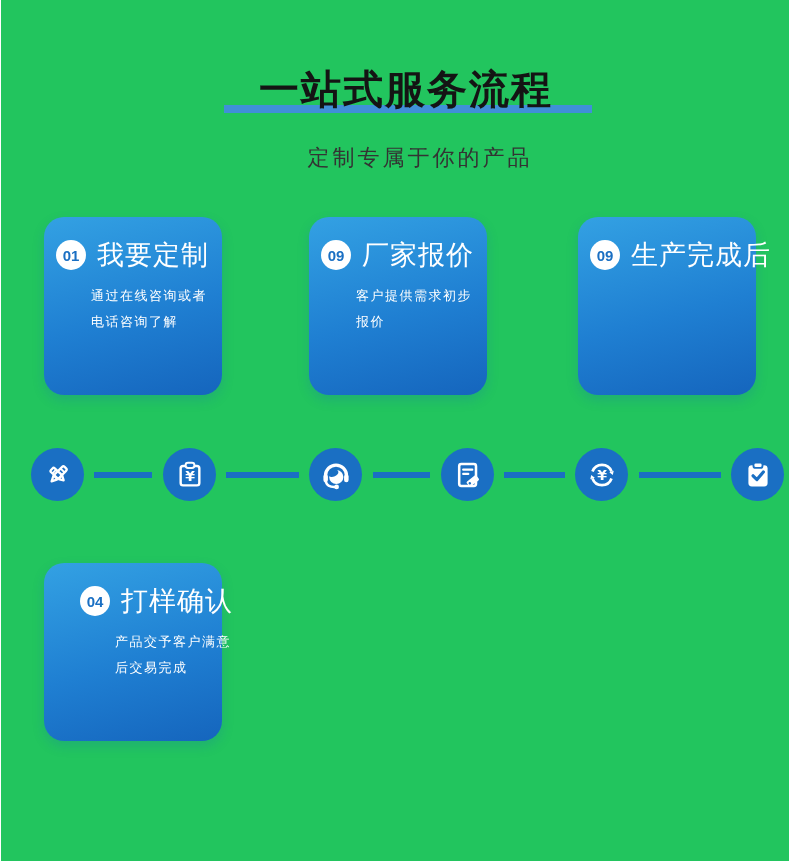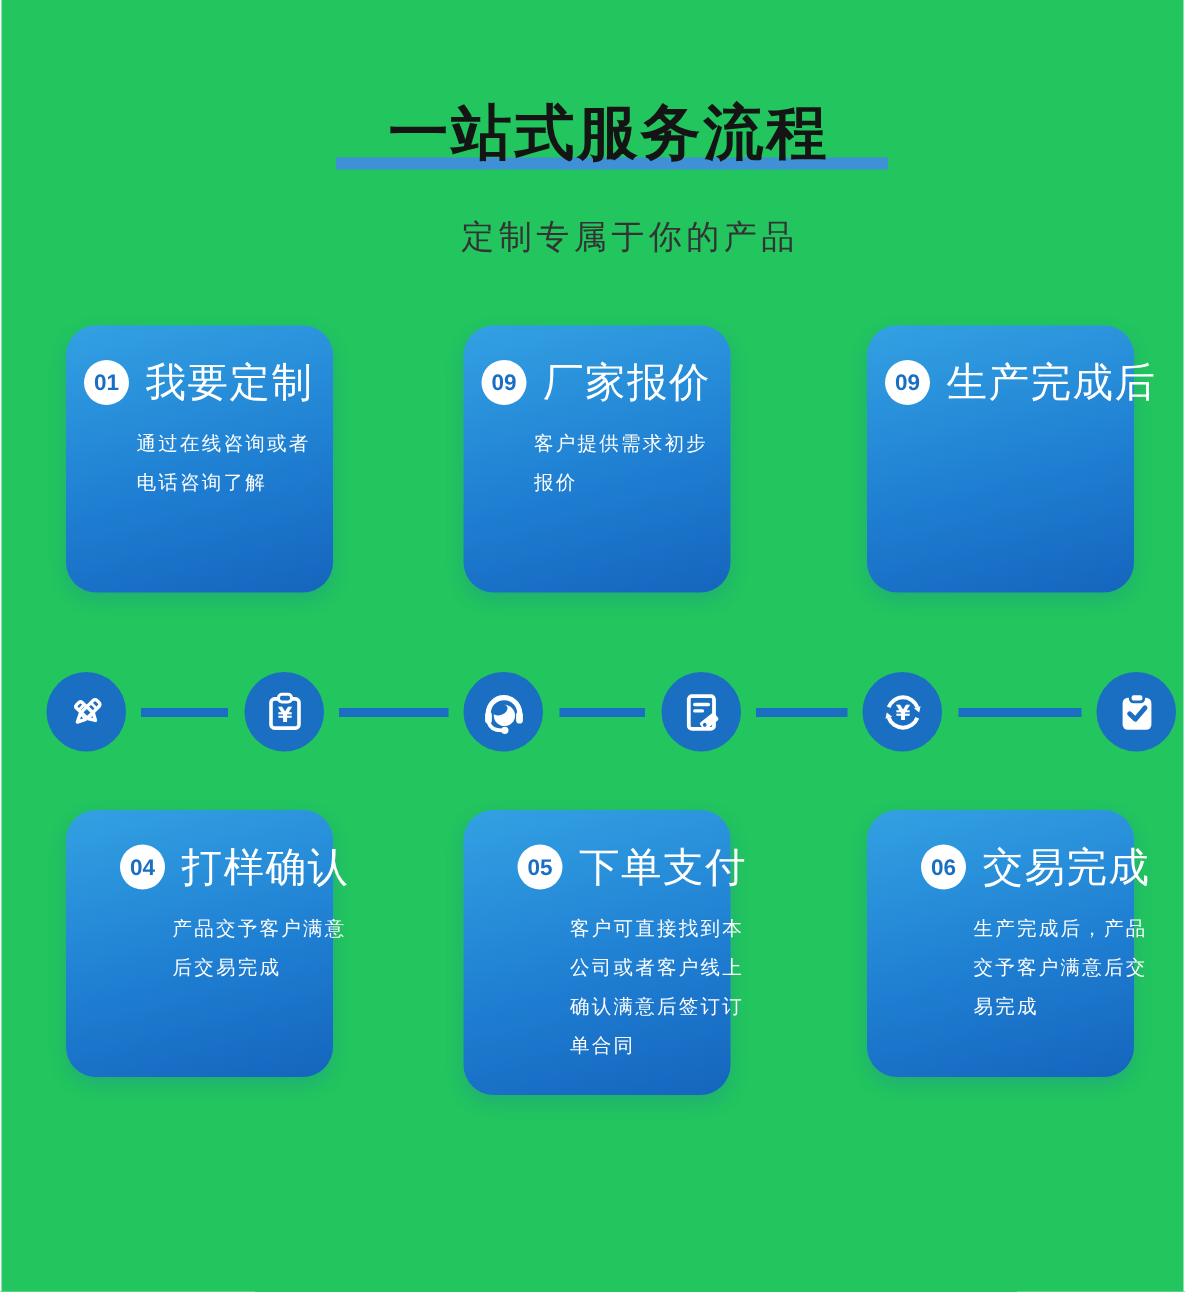--- a/index.html
+++ b/index.html
@@ -23,21 +23,21 @@
   }
 
   
   .card{
     position:absolute;width:178px;min-height:178px;border-radius:20px;
     background:linear-gradient(165deg,#33a1e3 0%,#1f7fd2 55%,#1565bd 100%);
     box-shadow:0 5px 12px rgba(21,101,189,0.22);
     box-sizing:border-box;padding:22px 14px 20px 12px;color:#ffffff;
   }
   .r1{top:217px;}
-  .r2{top:540px;padding-left:36px;}
+  .r2{top:563px;padding-left:36px;}
   .c1{left:43px;}
   .c2{left:308px;}
   .c3{left:577px;}
   .card-head{display:flex;align-items:center;gap:11px;}
   .badge{
     flex:0 0 auto;width:30px;height:30px;border-radius:50%;background:#ffffff;
     color:#1a6fc3;font-size:15px;font-weight:bold;
     display:flex;align-items:center;justify-content:center;letter-spacing:0;
   }
   .card-title{
@@ -171,29 +171,15 @@
   </div>
 
   <section class="card r2 c1">
     <div class="card-head">
       <span class="badge">04</span>
       <h2 class="card-title">打样确认</h2>
     </div>
     <p class="card-desc">产品交予客户满意后交易完成</p>
   </section>
 
-  <section class="card r2 c2">
-    <div class="card-head">
-      <span class="badge">05</span>
-      <h2 class="card-title">下单支付</h2>
-    </div>
-    <p class="card-desc">客户可直接找到本公司或者客户线上确认满意后签订订单合同</p>
-  </section>
 
-  <section class="card r2 c3">
-    <div class="card-head">
-      <span class="badge">06</span>
-      <h2 class="card-title">交易完成</h2>
-    </div>
-    <p class="card-desc">生产完成后，产品交予客户满意后交易完成</p>
-  </section>
 
 </div>
 
 </body></html>

